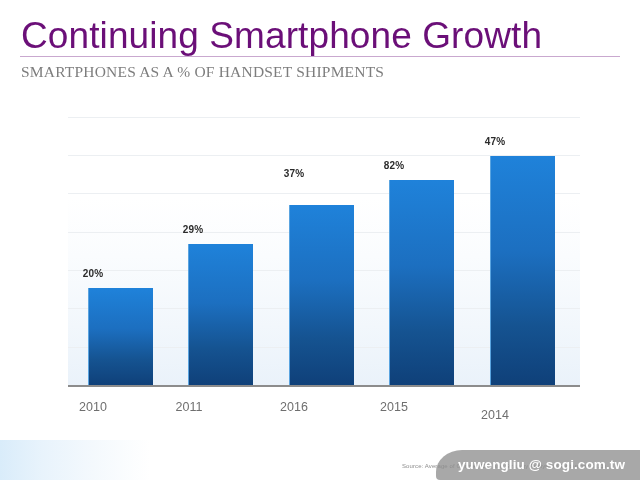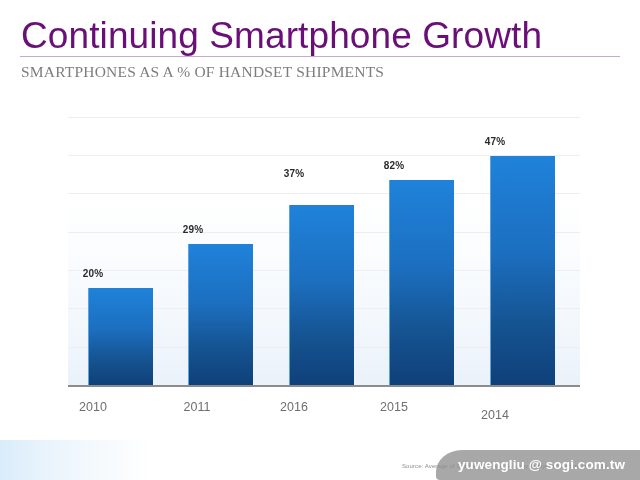--- a/index.html
+++ b/index.html
@@ -201,21 +201,21 @@
 
 <div class="axis-line"></div>
 
 <div class="bar-label" style="left: 53px; top: 267.545px;">20%</div>
 <div class="bar-label" style="left: 153px; top: 223.691px;">29%</div>
 <div class="bar-label" style="left: 254px; top: 168px;">37%</div>
 <div class="bar-label" style="left: 354px; top: 160.345px;">82%</div>
 <div class="bar-label" style="left: 455px; top: 135.982px;">47%</div>
 
 <div class="cat-label" style="left:53px;">2010</div>
-<div class="cat-label" style="left:157px;">2011</div>
+<div class="cat-label" style="left:149px;">2011</div>
 <div class="cat-label" style="left:254px;">2016</div>
 <div class="cat-label" style="left:354px;">2015</div>
 <div class="cat-label" style="left:455px;margin-top:8px;">2014</div>
 
 <div class="source-note">Source: Average of Gartner, IDC and Strategy Analytics (September 2011)</div>
 
 <div class="watermark-banner">
   <div class="watermark-shape"></div>
   <div class="watermark-text">yuwengliu  @ sogi.com.tw</div>
 </div>

